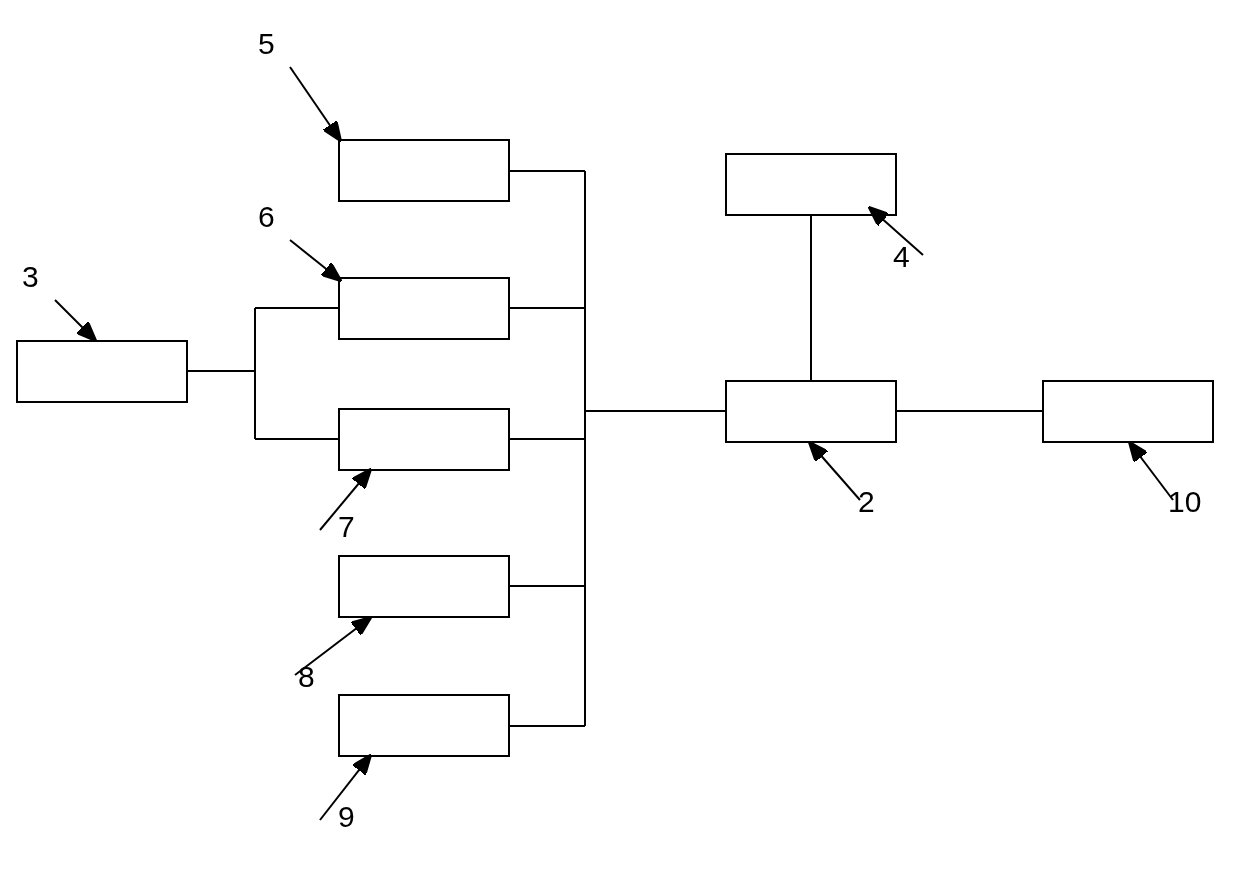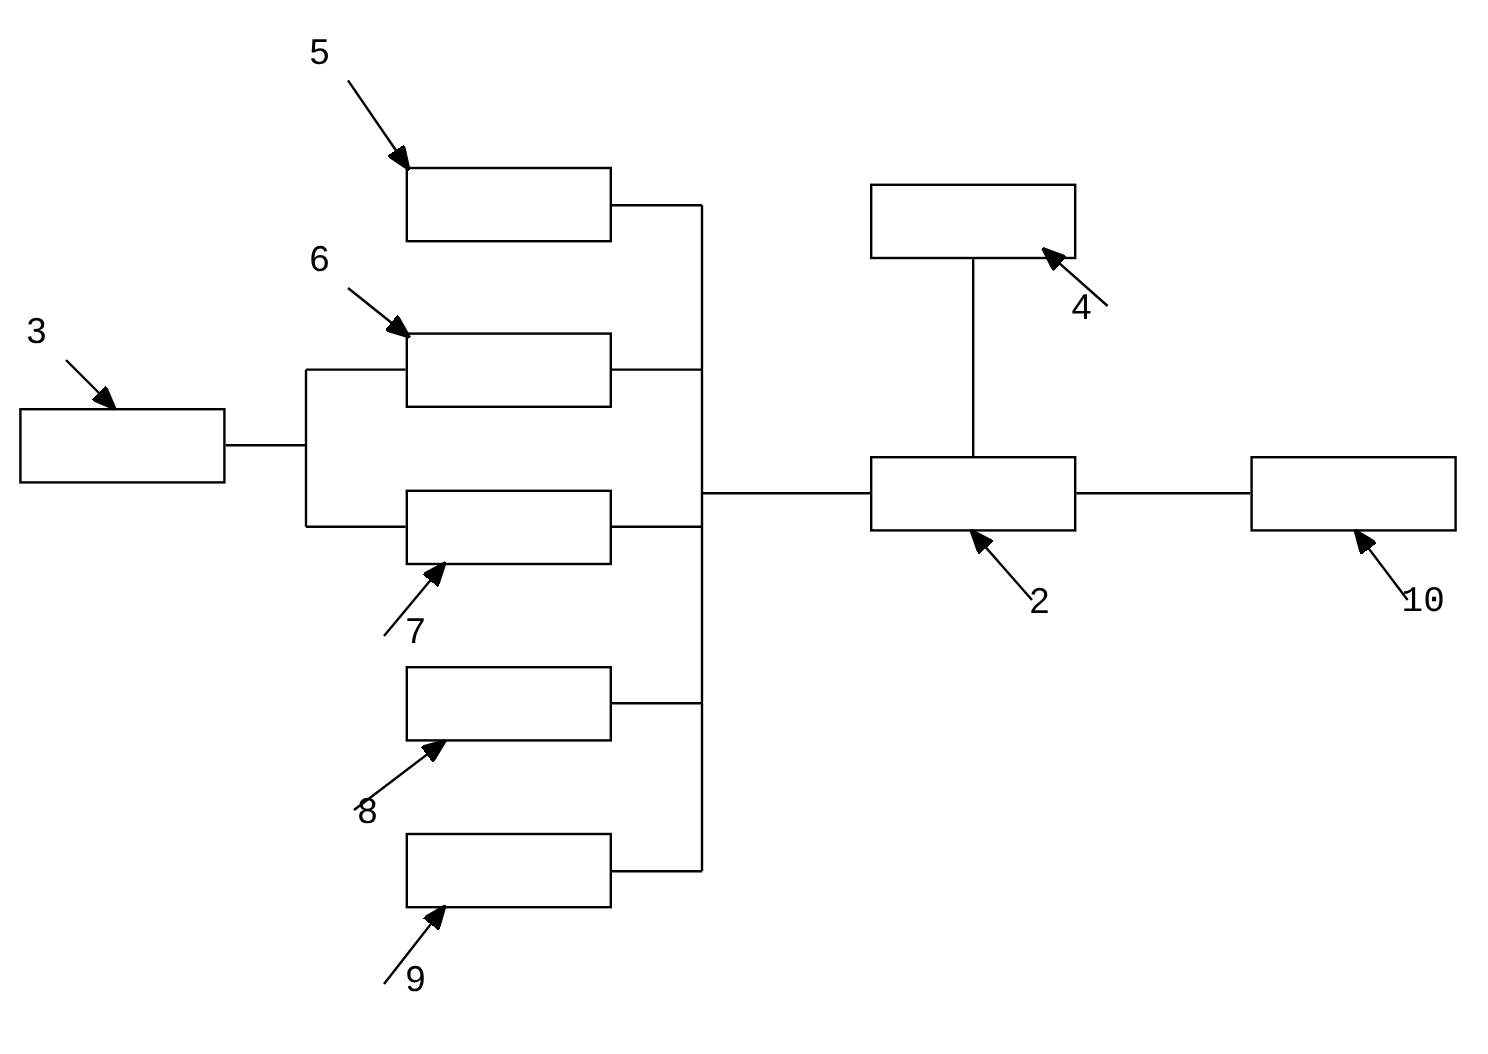--- a/index.html
+++ b/index.html
@@ -61,21 +61,21 @@
   <div class="box" style="left:1042px;top:380px; width:172px; height:63px;"></div>
 
   <div class="label" style="left:22px;  top:260px;">3</div>
   <div class="label" style="left:258px; top:27px;">5</div>
   <div class="label" style="left:258px; top:200px;">6</div>
   <div class="label" style="left:338px; top:510px;">7</div>
   <div class="label" style="left:298px; top:660px;">8</div>
   <div class="label" style="left:338px; top:800px;">9</div>
   <div class="label" style="left:893px; top:240px;">4</div>
   <div class="label" style="left:858px; top:485px;">2</div>
-  <div class="label" style="left:1168px;top:485px;font-family:Liberation Mono, monospace;">10</div>
+  <div class="label" style="left:1168px;top:485px;">10</div>
 
   <svg class="overlay" viewBox="0 0 1240 878">
     <defs>
       <marker id="arrowhead" markerWidth="10" markerHeight="8" refX="9" refY="4" orient="auto">
         <polygon points="0 0, 10 4, 0 8"></polygon>
       </marker>
     </defs>
 
     <line x1="188" y1="371" x2="255" y2="371"></line>
     <line x1="255" y1="308" x2="255" y2="439"></line>

